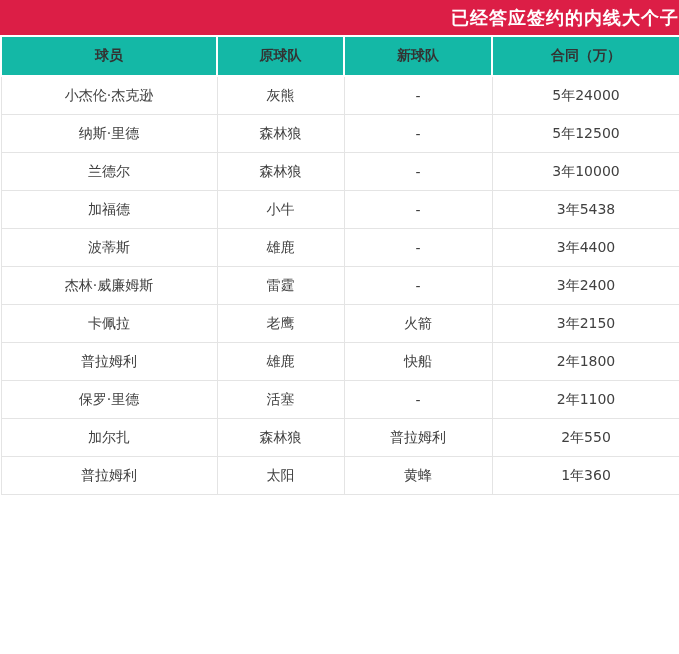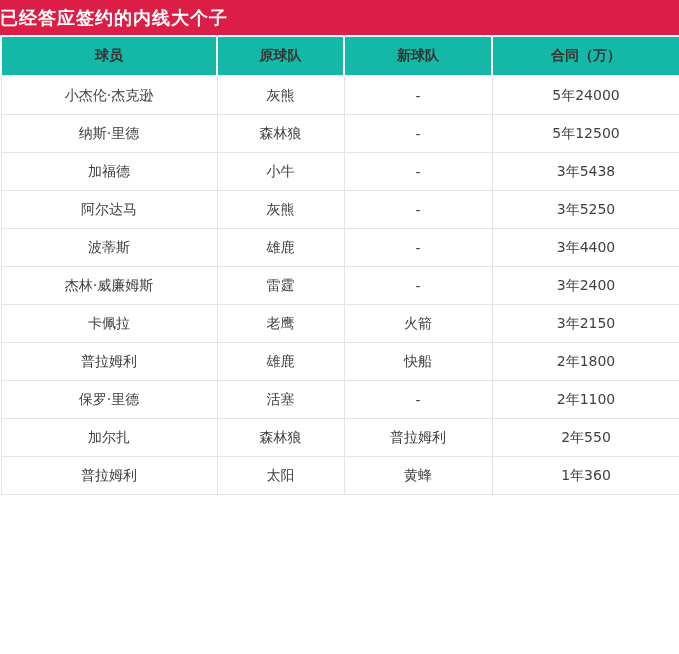--- a/index.html
+++ b/index.html
@@ -15,21 +15,21 @@
     background: #ffffff;
     overflow: hidden;
   }
   .title-bar {
     width: 679px;
     height: 35px;
     background: #dc1e46;
     color: #ffffff;
     font-size: 18px;
     font-weight: 700;
-    text-align: left;
+    text-align: right;
     line-height: 35px;
     letter-spacing: 1px;
   }
   table.roster {
     width: 679px;
     border-collapse: collapse;
     table-layout: fixed;
   }
   col.c1 { width: 216px; }
   col.c2 { width: 127px; }
@@ -87,30 +87,30 @@
           <td>-</td>
           <td>5年24000</td>
         </tr>
         <tr>
           <td>纳斯·里德</td>
           <td>森林狼</td>
           <td>-</td>
           <td>5年12500</td>
         </tr>
         <tr>
+          <td>兰德尔</td>
+          <td>森林狼</td>
+          <td>-</td>
+          <td>3年10000</td>
+        </tr>
+        <tr>
           <td>加福德</td>
           <td>小牛</td>
           <td>-</td>
           <td>3年5438</td>
-        </tr>
-        <tr>
-          <td>阿尔达马</td>
-          <td>灰熊</td>
-          <td>-</td>
-          <td>3年5250</td>
         </tr>
         <tr>
           <td>波蒂斯</td>
           <td>雄鹿</td>
           <td>-</td>
           <td>3年4400</td>
         </tr>
         <tr>
           <td>杰林·威廉姆斯</td>
           <td>雷霆</td>

